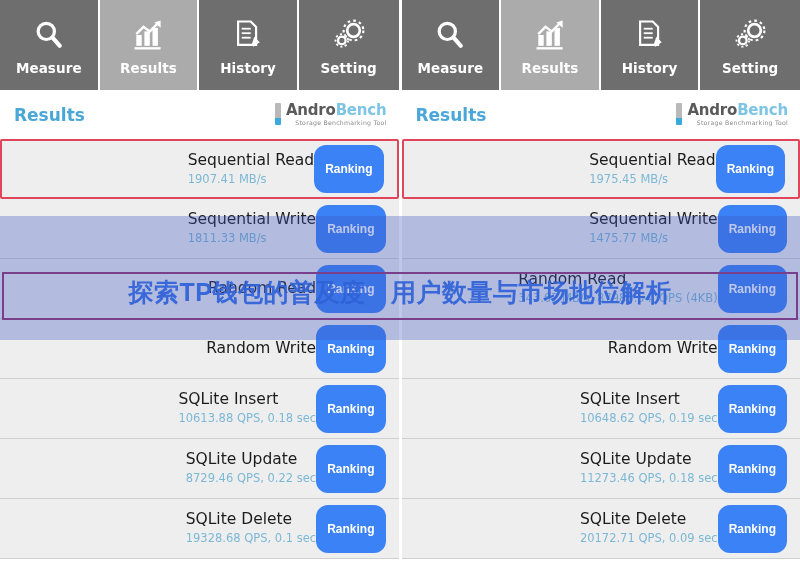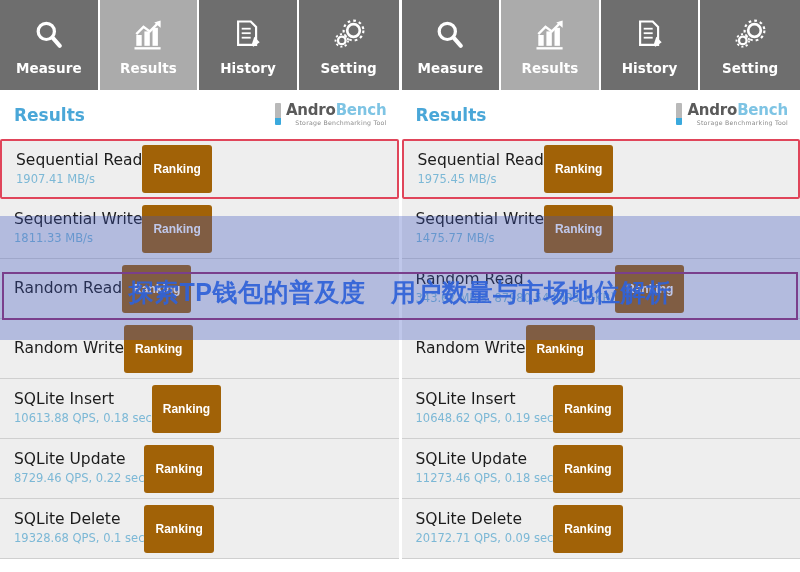--- a/index.html
+++ b/index.html
@@ -43,29 +43,29 @@
   .logo-word{font-size:15px;font-weight:bold;letter-spacing:-.2px;}
   .logo-word .a{color:#5a5a5a;}
   .logo-word .b{color:#7ec4e4;}
   .logo-sub{font-size:6.2px;color:#8a8a8a;letter-spacing:.25px;text-align:right;margin-top:2px;}
 
   
   .list{display:flex;flex-direction:column;}
   .row{
     position:relative;height:60px;background:#eeeeee;
     border-bottom:1px solid #cfcfcf;
-    display:flex;align-items:center;justify-content:flex-start;
+    display:flex;align-items:center;justify-content:flex-end;
     padding:0 13px 0 14px;box-sizing:border-box;
   }
   .row-texts{display:flex;flex-direction:column;gap:3px;}
   .row-title{font-size:15.5px;color:#1c1c1c;line-height:1.15;}
   .row-sub{font-size:11.5px;color:#7cb8d6;line-height:1.15;}
   .ranking-btn{
-    background:#a16207;color:#ffffff;font-size:12px;font-weight:bold;
-    border:none;border-radius:3px;padding:18px 11px;cursor:pointer;line-height:1;
+    background:#3b82f6;color:#ffffff;font-size:12px;font-weight:bold;
+    border:none;border-radius:12px;padding:18px 11px;cursor:pointer;line-height:1;
   }
   
   .row.hl-red{border:2px solid #e0455a;border-radius:2px;height:60px;}
 
   
   .blue-band{
     position:absolute;left:0;top:216px;width:800px;height:124px;
     background:rgba(60,85,190,0.33);pointer-events:none;z-index:5;
   }
   .purple-box{

